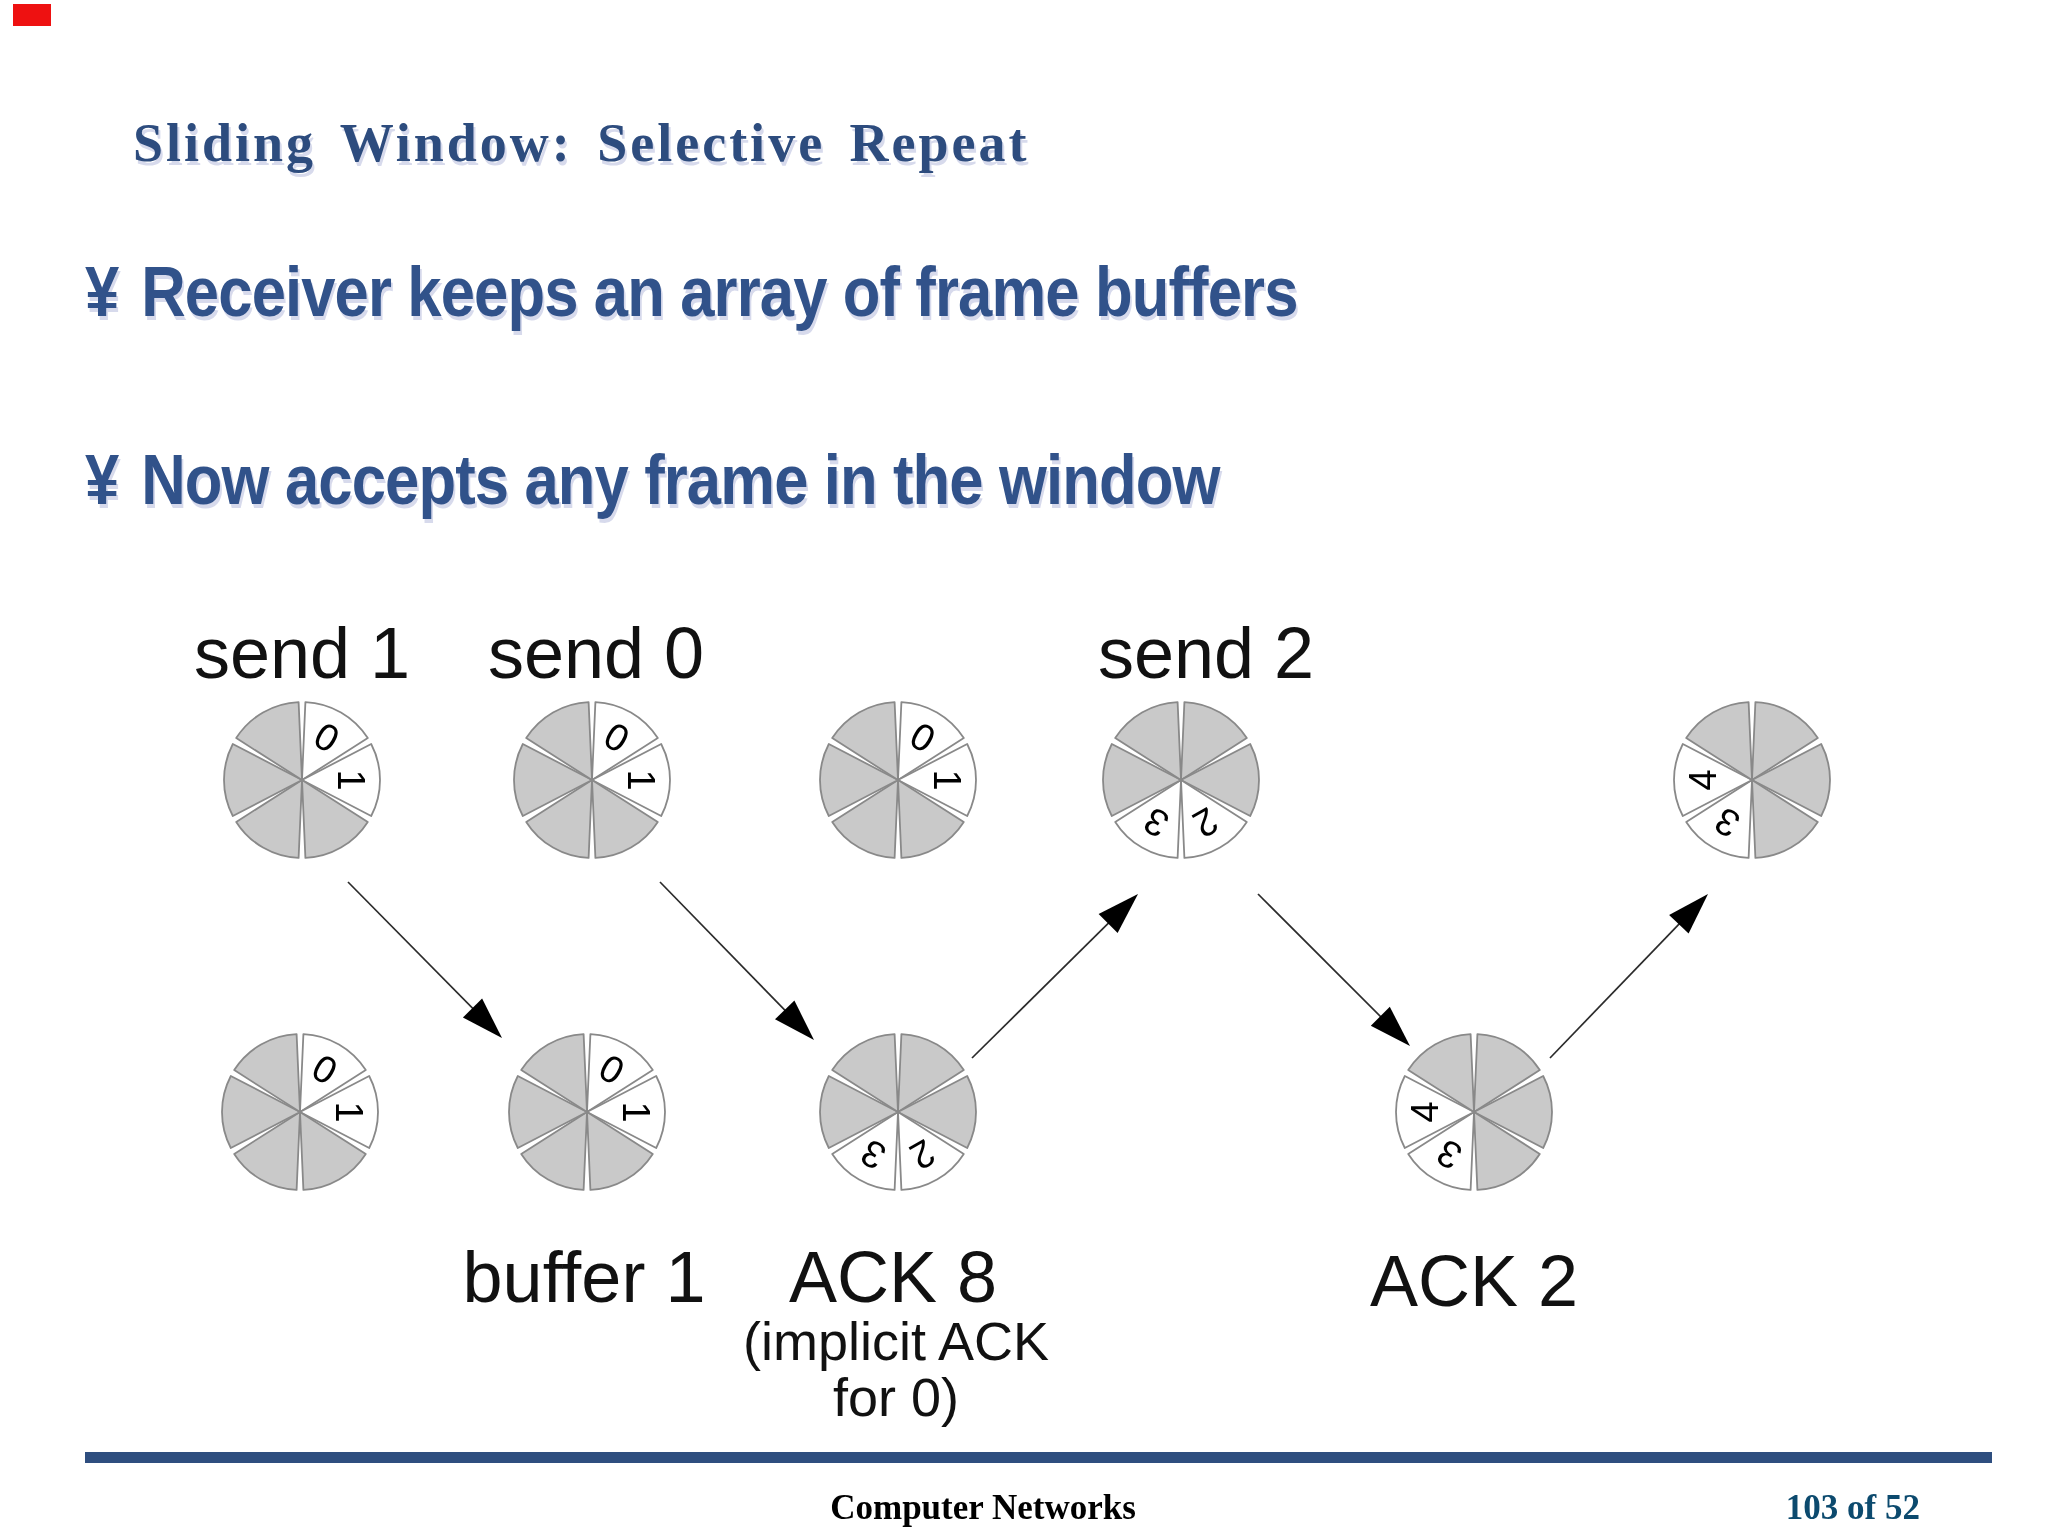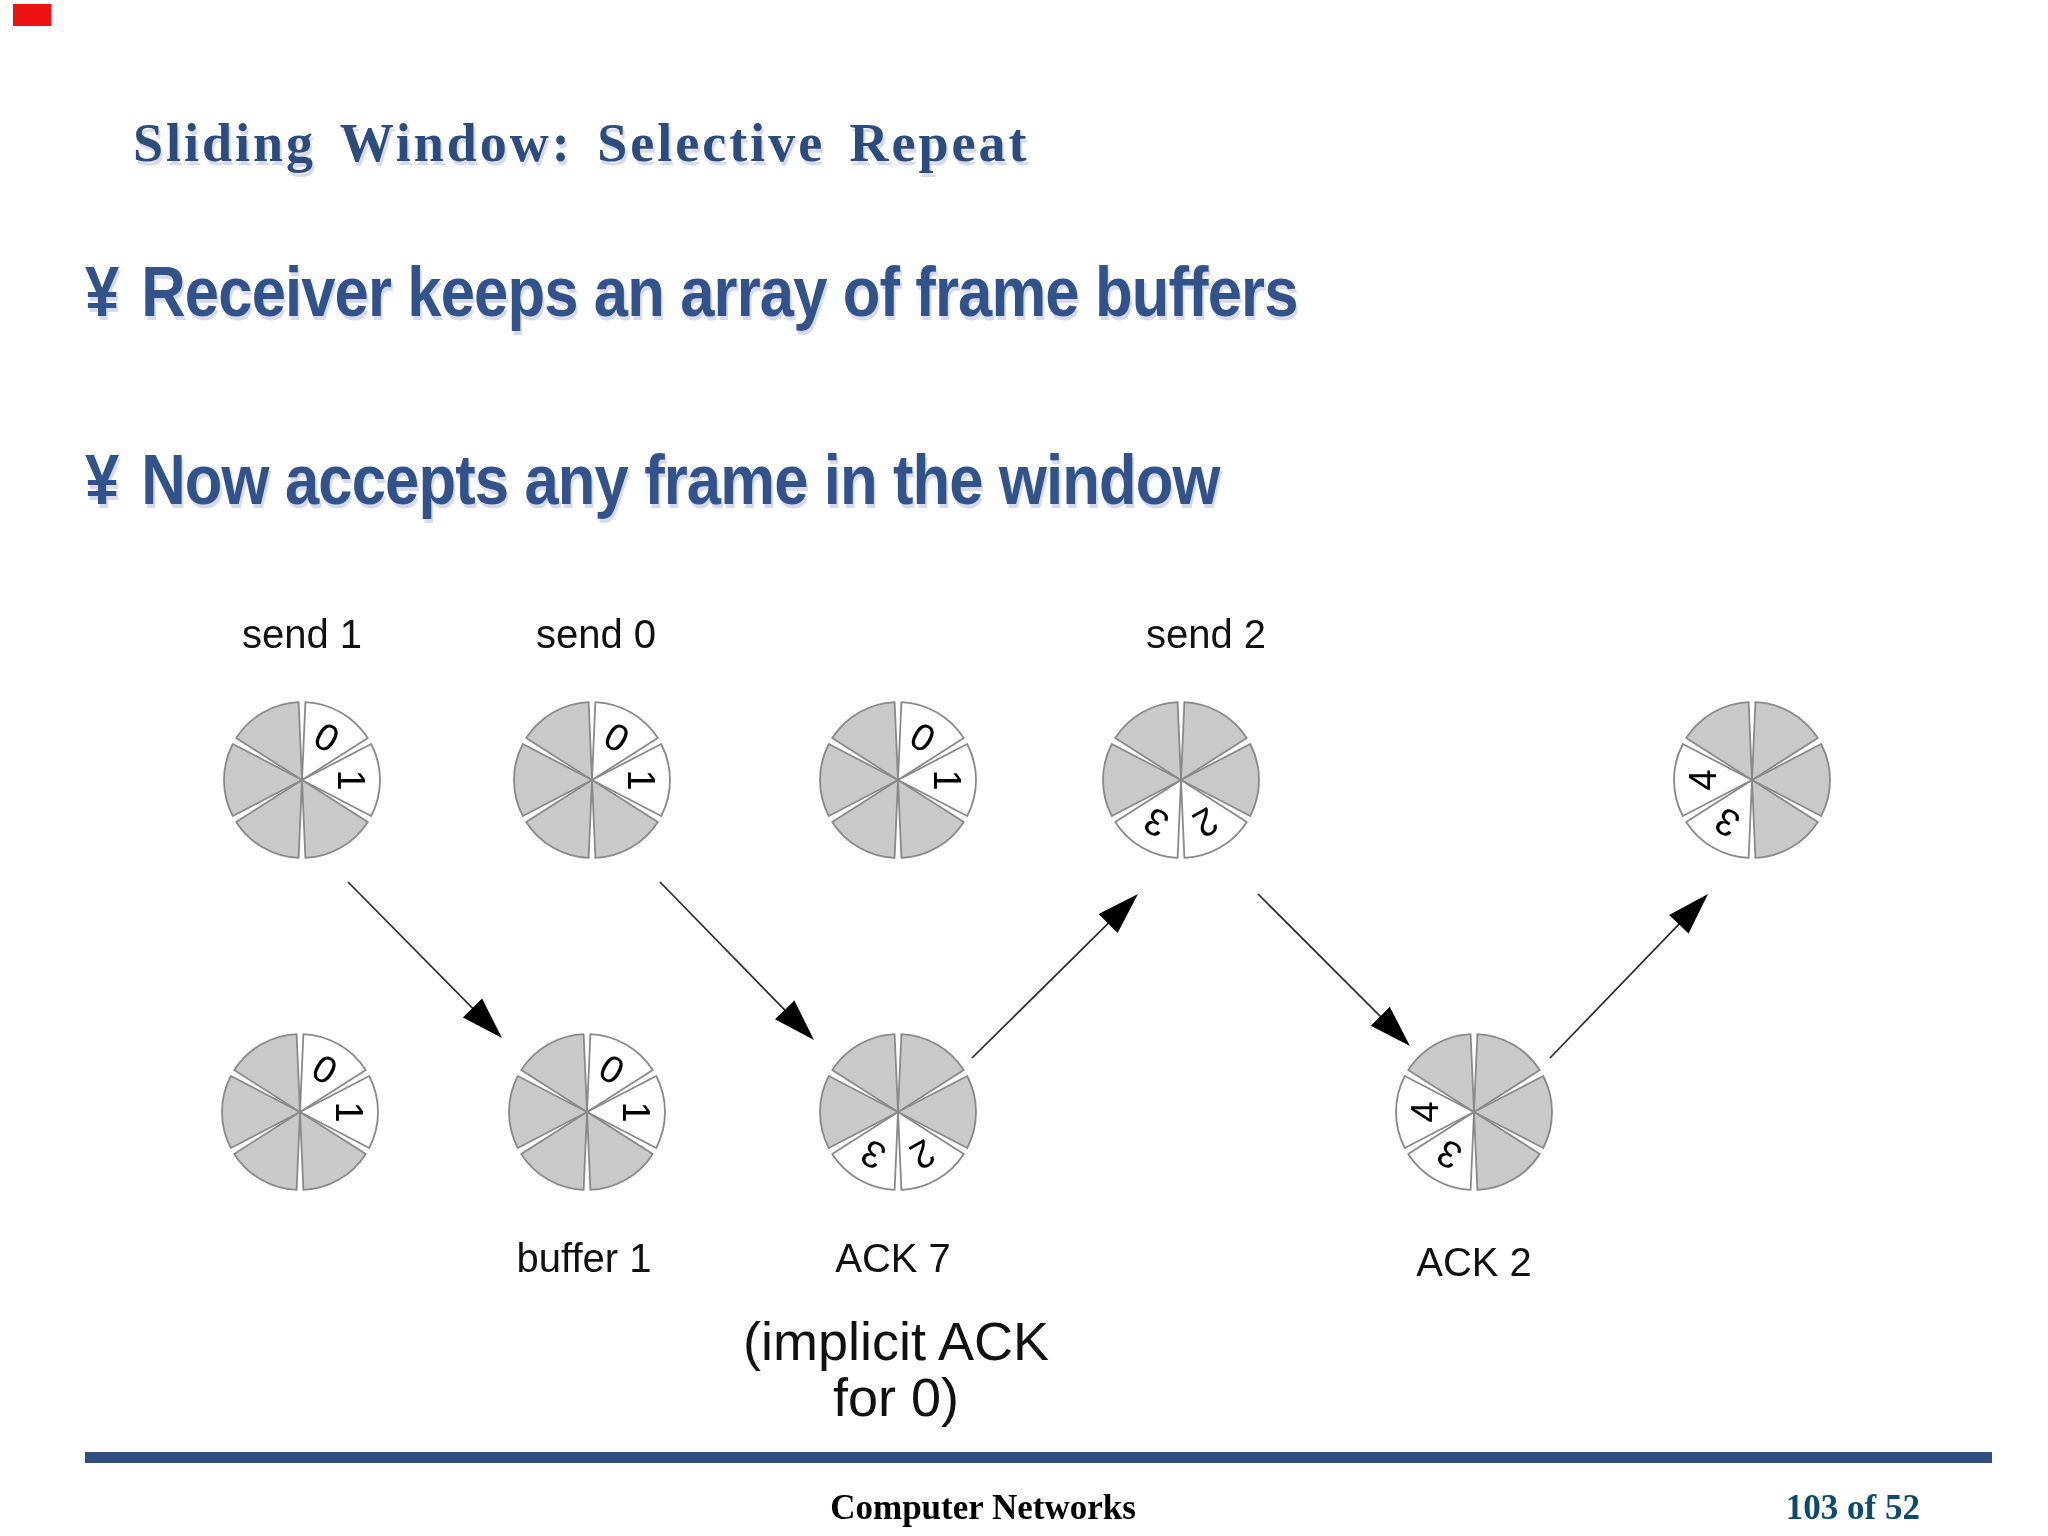--- a/index.html
+++ b/index.html
@@ -22,21 +22,21 @@
     text-shadow:2px 4px 0 rgba(140,150,200,0.35);
   }
   .bullet .bmark{margin-right:26px;font-weight:bold;}
   .bullet.b1{top:252px;}
   .bullet.b2{top:440px;}
   .diagram{position:absolute;left:0;top:0;width:2048px;height:1536px;}
   .diagram svg.wheel{position:absolute;}
   #arrows-svg{position:absolute;left:0;top:0;}
   .dlabel{
     position:absolute;transform:translateX(-50%);white-space:nowrap;
-    font-family:"Liberation Sans",sans-serif;font-size:40px;color:#111111;
+    font-family:"Liberation Sans",sans-serif;font-size:72px;color:#111111;
   }
   .dlabel.small{font-size:54px;}
   .footer-rule{position:absolute;left:85px;top:1452px;width:1907px;height:11px;}
   .footer-center{
     position:absolute;left:983px;top:1488px;transform:translateX(-50%);
     font-family:"Liberation Serif",serif;font-weight:bold;font-size:35px;color:#000000;
     white-space:nowrap;
   }
   .footer-right{
     position:absolute;right:128px;top:1488px;
@@ -161,21 +161,21 @@
         <path d="M0 0 L -65.78 -41.91 A 78 78 0 0 1 -3.40 -77.93 Z" fill="#c9c9c9" stroke="#898989" stroke-width="1.8" stroke-linejoin="round"></path>
         <text transform="translate(-24.57 42.56) rotate(210.0)" text-anchor="middle" dominant-baseline="central" font-family="&quot;Liberation Sans&quot;, sans-serif" font-size="38" fill="#000000">3</text>
         <text transform="translate(-49.14 0.00) rotate(270.0)" text-anchor="middle" dominant-baseline="central" font-family="&quot;Liberation Sans&quot;, sans-serif" font-size="38" fill="#000000">4</text>
       </svg>
     </div>
 
   <div class="dlabel" style="left:302px;top:612px;">send 1</div>
   <div class="dlabel" style="left:596px;top:612px;">send 0</div>
   <div class="dlabel" style="left:1206px;top:612px;">send 2</div>
   <div class="dlabel" style="left:584px;top:1236px;">buffer 1</div>
-  <div class="dlabel" style="left:893px;top:1236px;">ACK 7</div>
+  <div class="dlabel" style="left:893px;top:1236px;">ACK 8</div>
   <div class="dlabel small" style="left:896px;top:1310px;">(implicit ACK</div>
   <div class="dlabel small" style="left:896px;top:1366px;">for 0)</div>
   <div class="dlabel" style="left:1474px;top:1240px;">ACK 2</div>
 </div>
 
 <div class="footer-rule" style="background: rgb(46, 78, 127);"></div>
 <div class="footer-center">Computer Networks</div>
 <div class="footer-right">103 of 52</div>
 
 </body></html>

